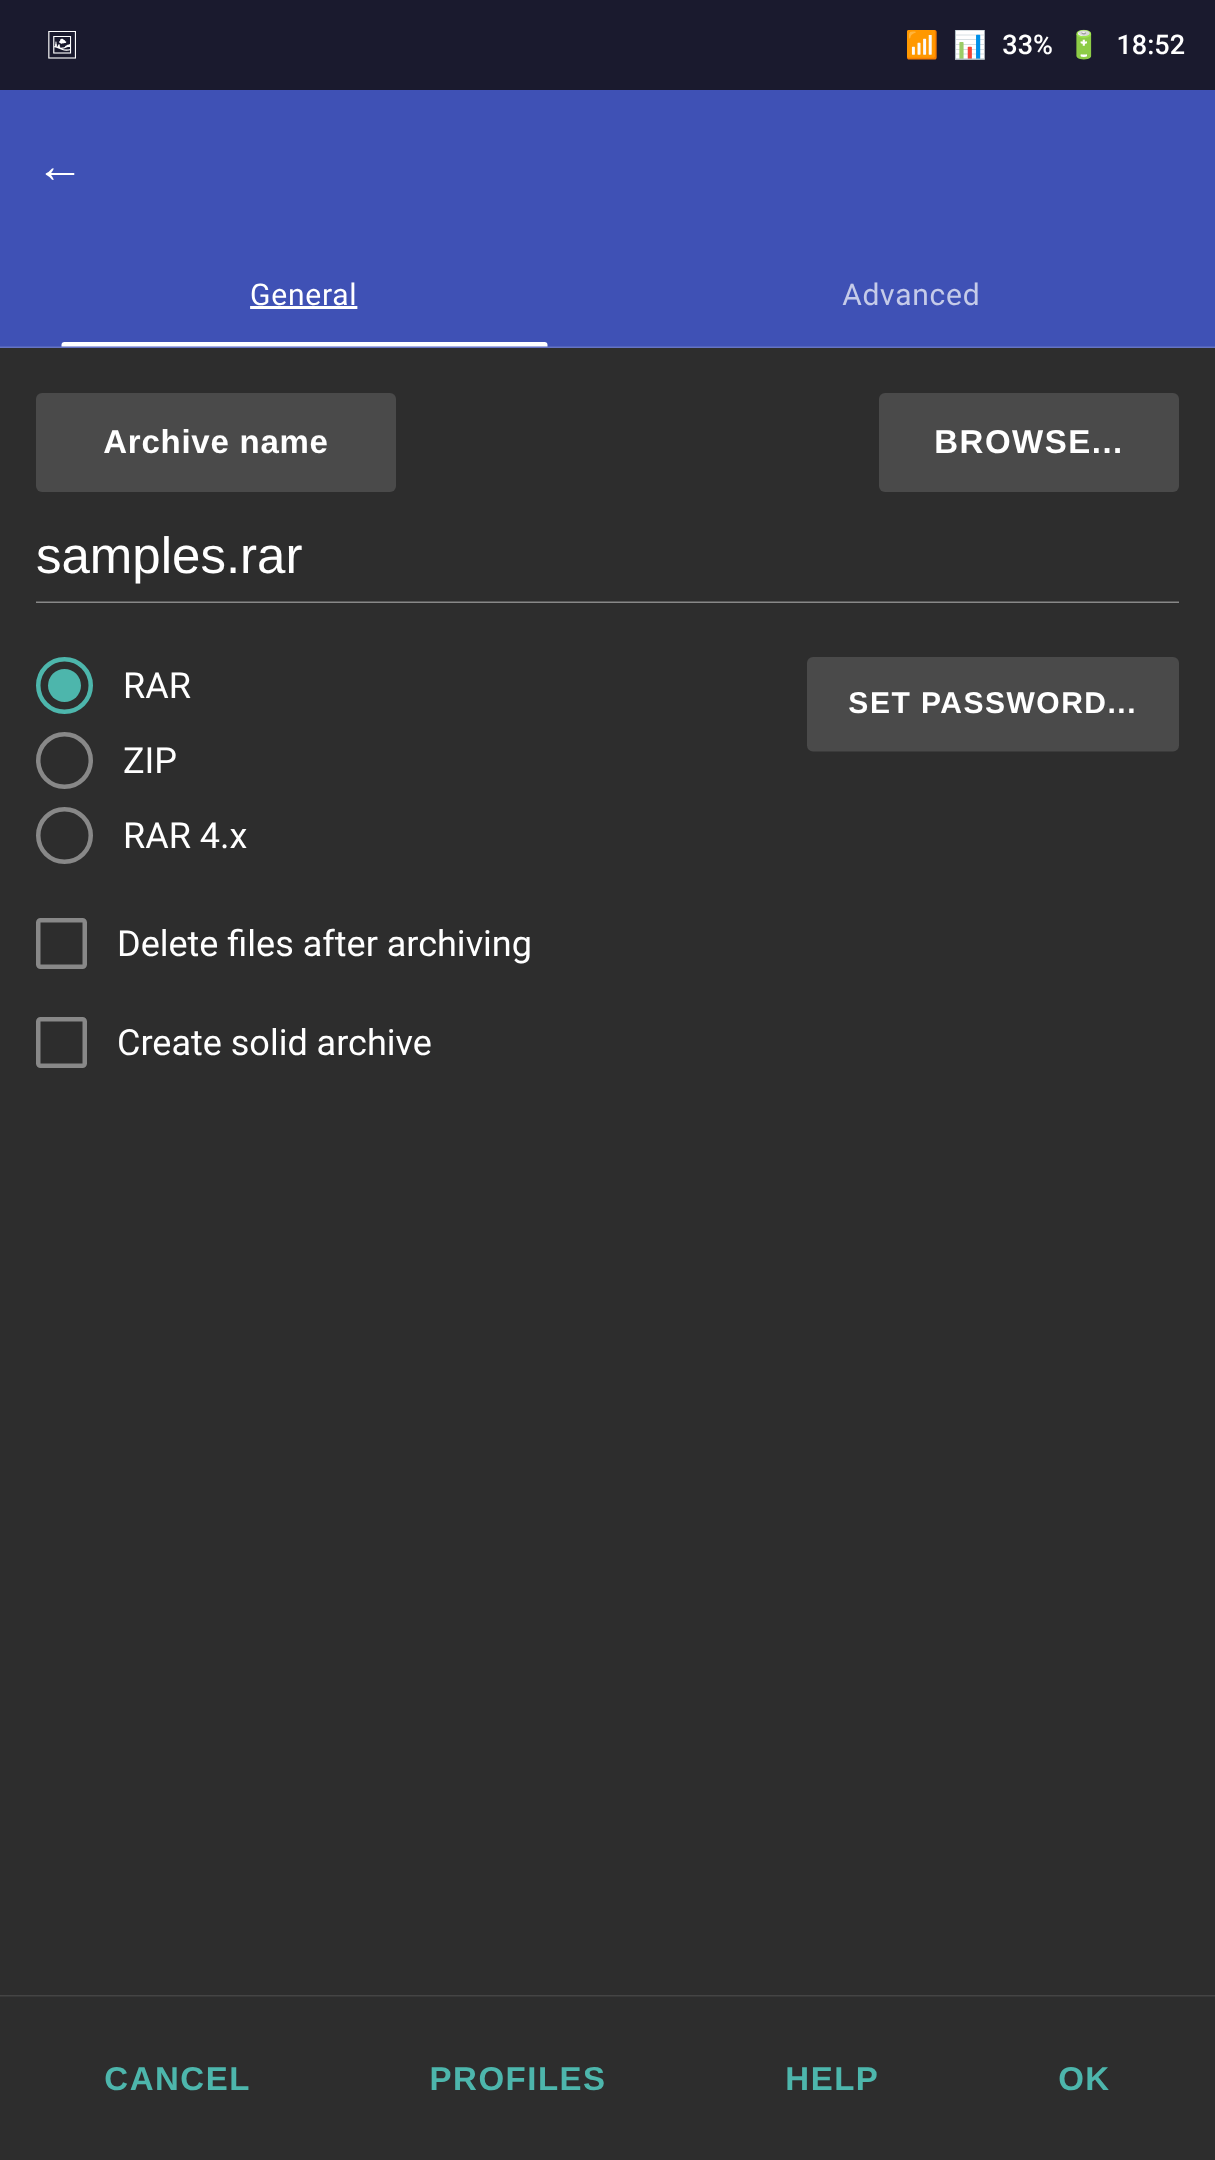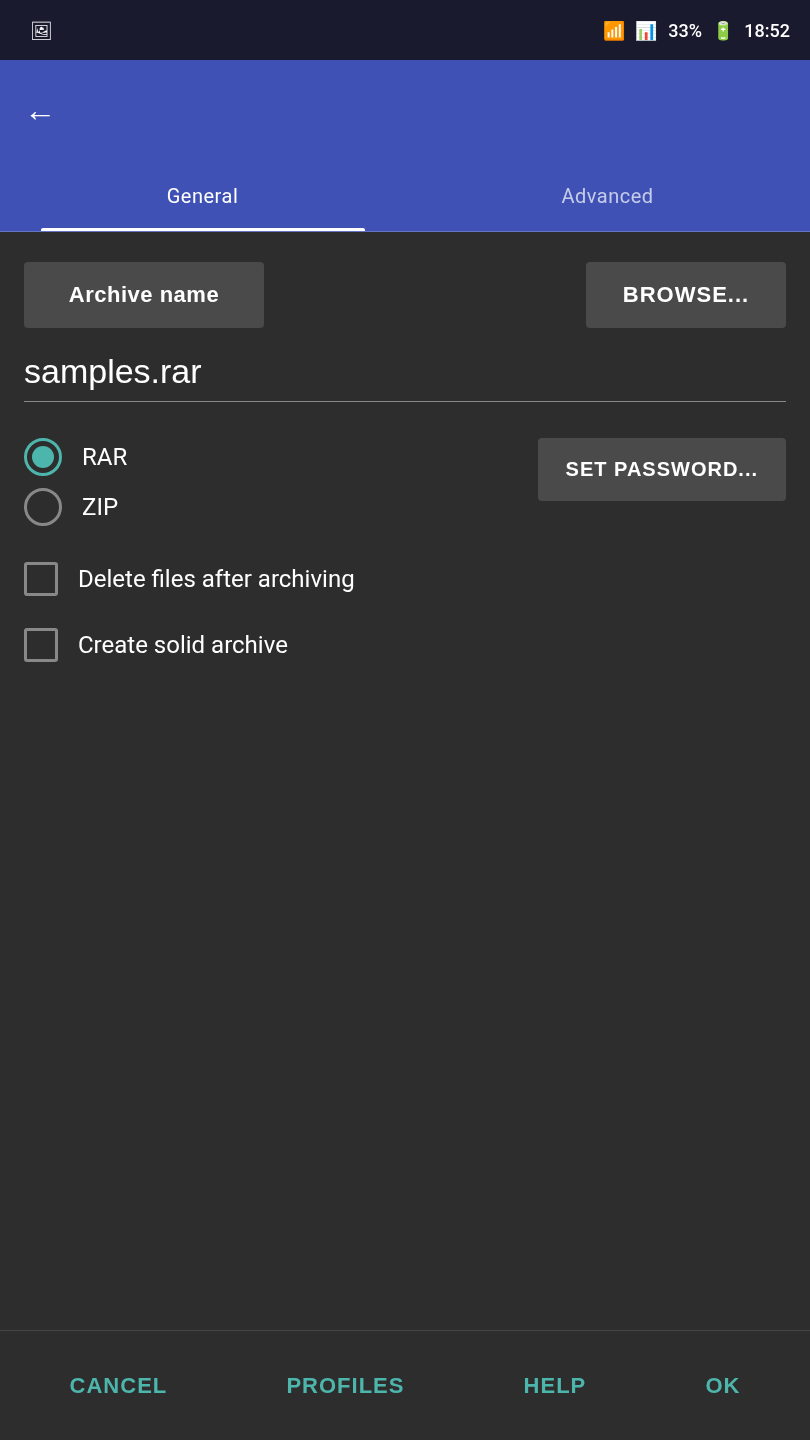--- a/index.html
+++ b/index.html
@@ -83,20 +83,21 @@
       align-items: center;
       justify-content: center;
       font-size: 20px;
       color: rgba(255,255,255,0.7);
       cursor: pointer;
       position: relative;
       letter-spacing: 0.5px;
     }
     .tab-item.active {
       color: #fff;
+      text-decoration: underline;
     }
     .tab-item.active::after {
       content: '';
       position: absolute;
       bottom: 0;
       left: 10%;
       width: 80%;
       height: 3px;
       background: #fff;
       border-radius: 2px 2px 0 0;
@@ -309,20 +310,24 @@
           <div class="radio-inner"></div>
         </div>
         <span class="radio-label">RAR</span>
       </div>
 
       <div class="radio-item">
         <div class="radio-circle"></div>
         <span class="radio-label">ZIP</span>
       </div>
 
+      <div class="radio-item">
+        <div class="radio-circle"></div>
+        <span class="radio-label">RAR 4.x</span>
+      </div>
     </div>
 
     <button class="btn-dark set-password-btn">SET PASSWORD...</button>
   </div>
 
   <div class="checkbox-section">
     <div class="checkbox-item">
       <div class="checkbox-box"></div>
       <span class="checkbox-label">Delete files after archiving</span>
     </div>

